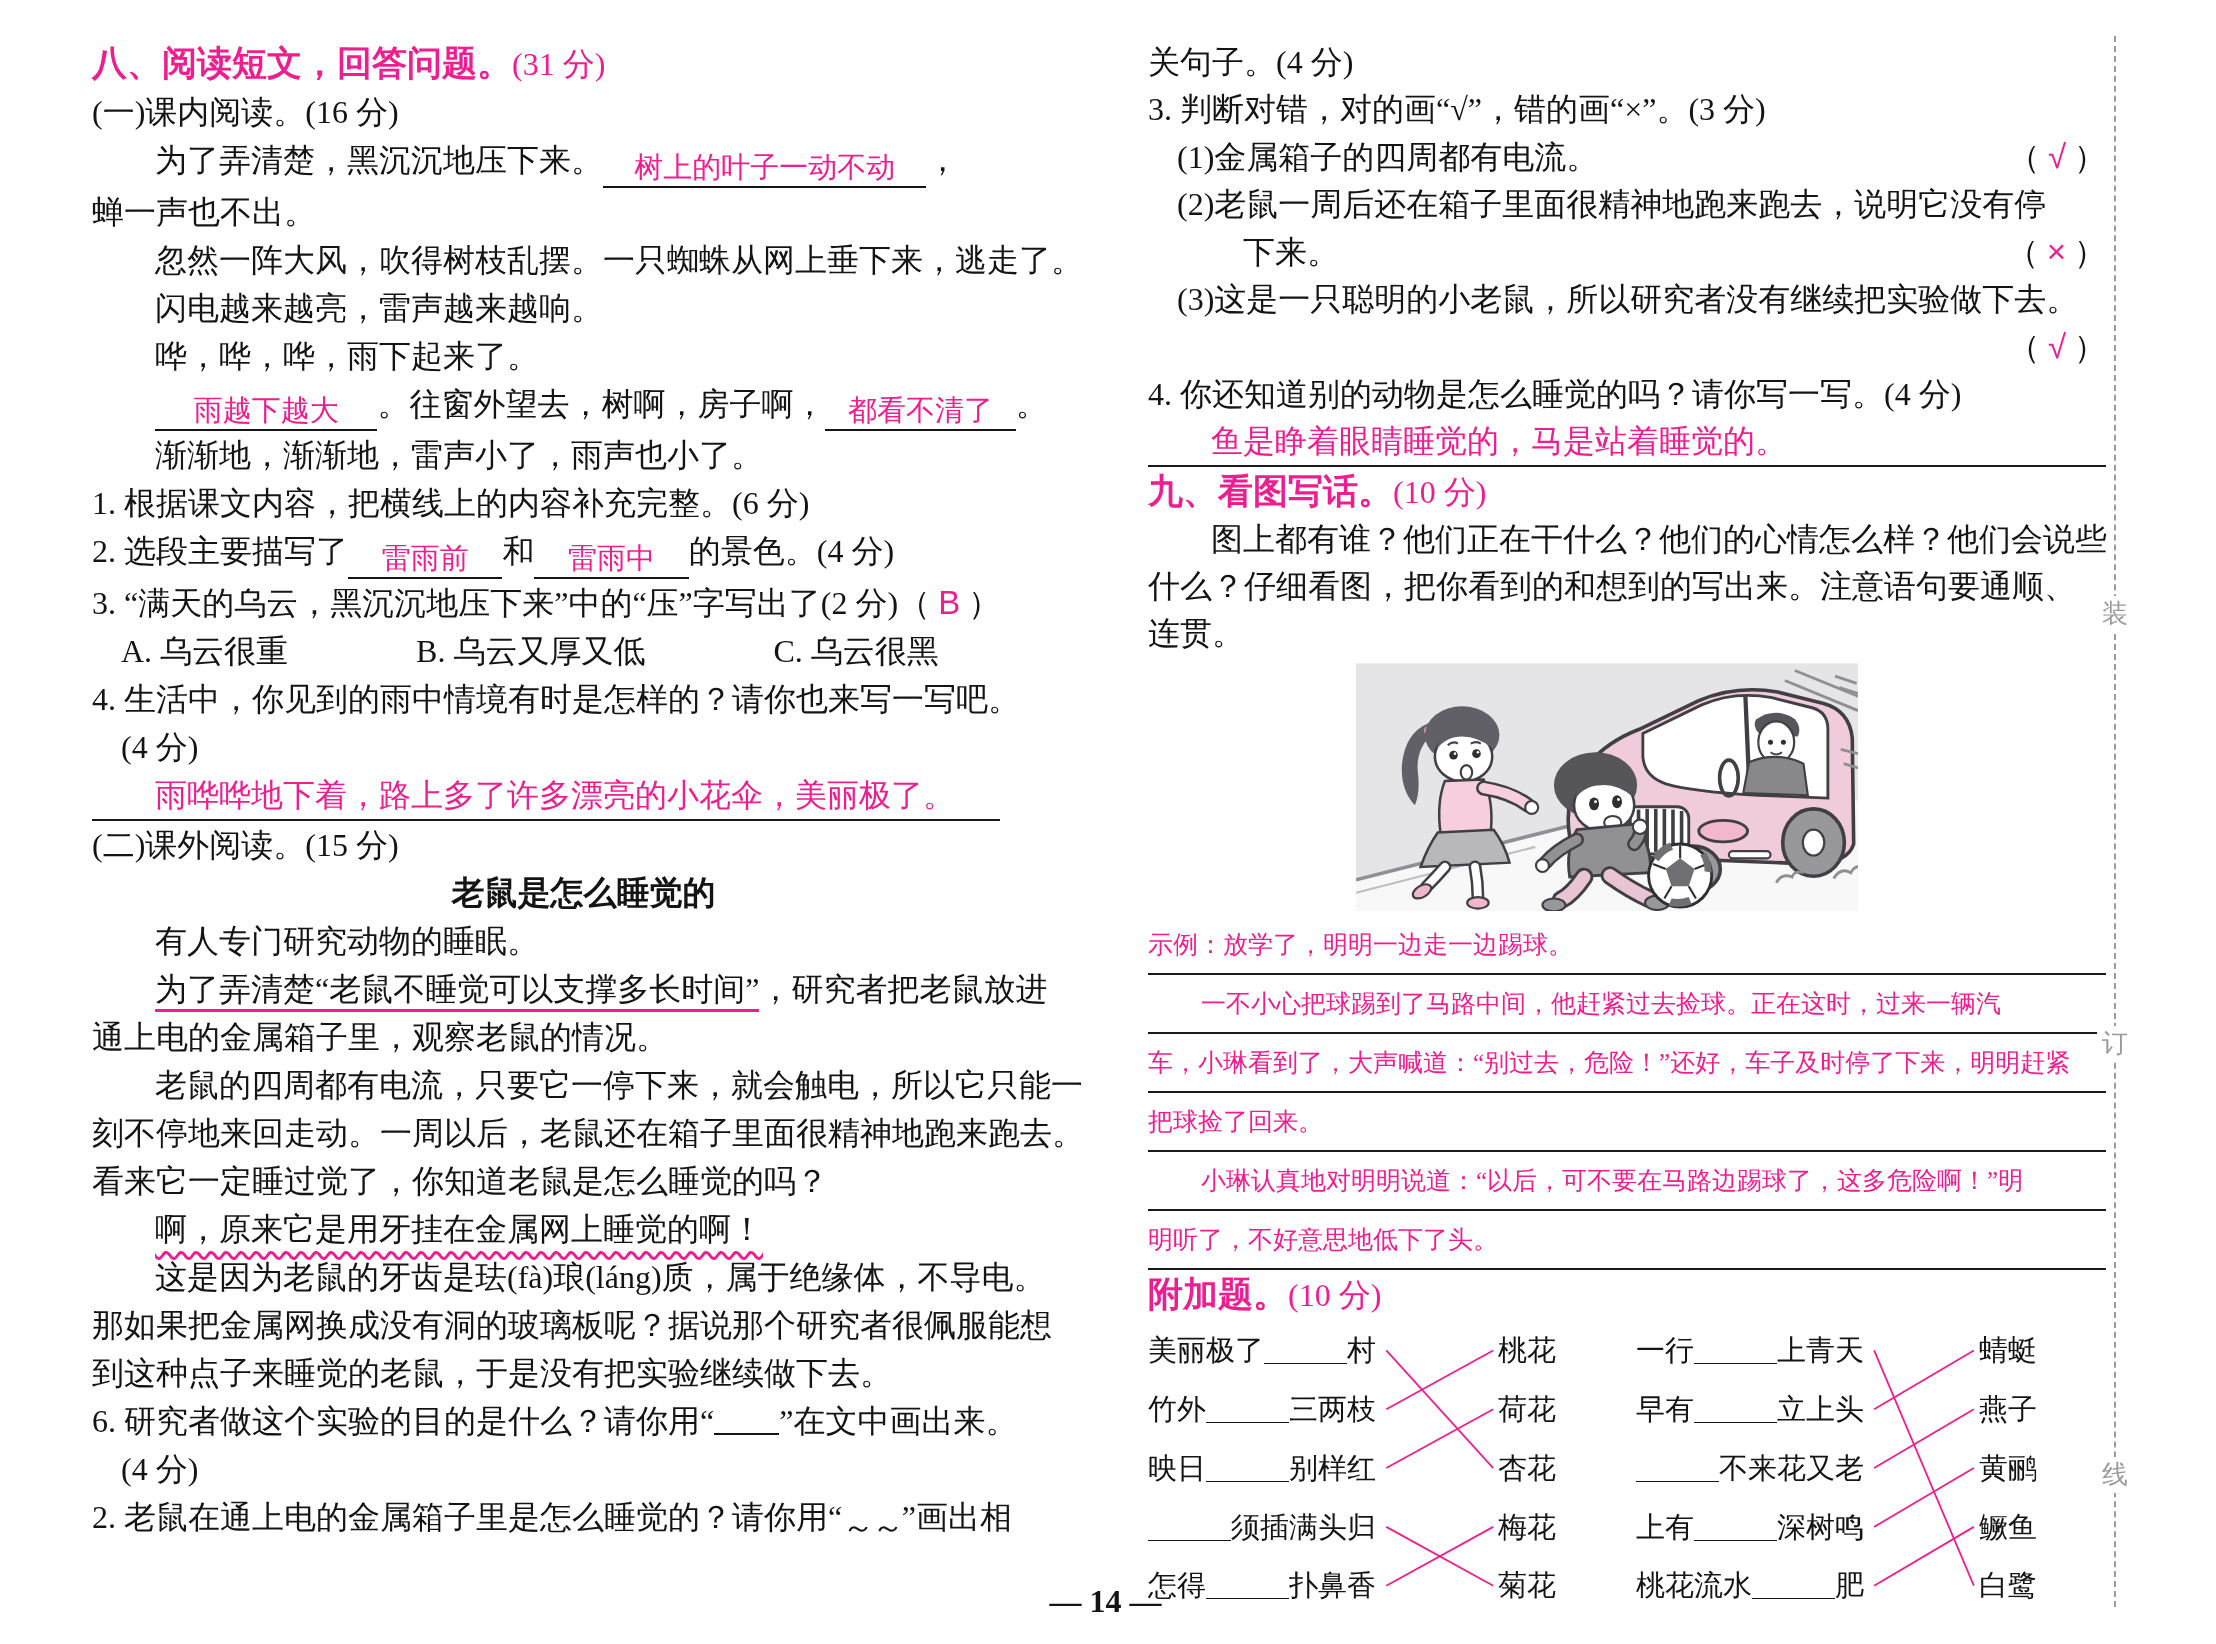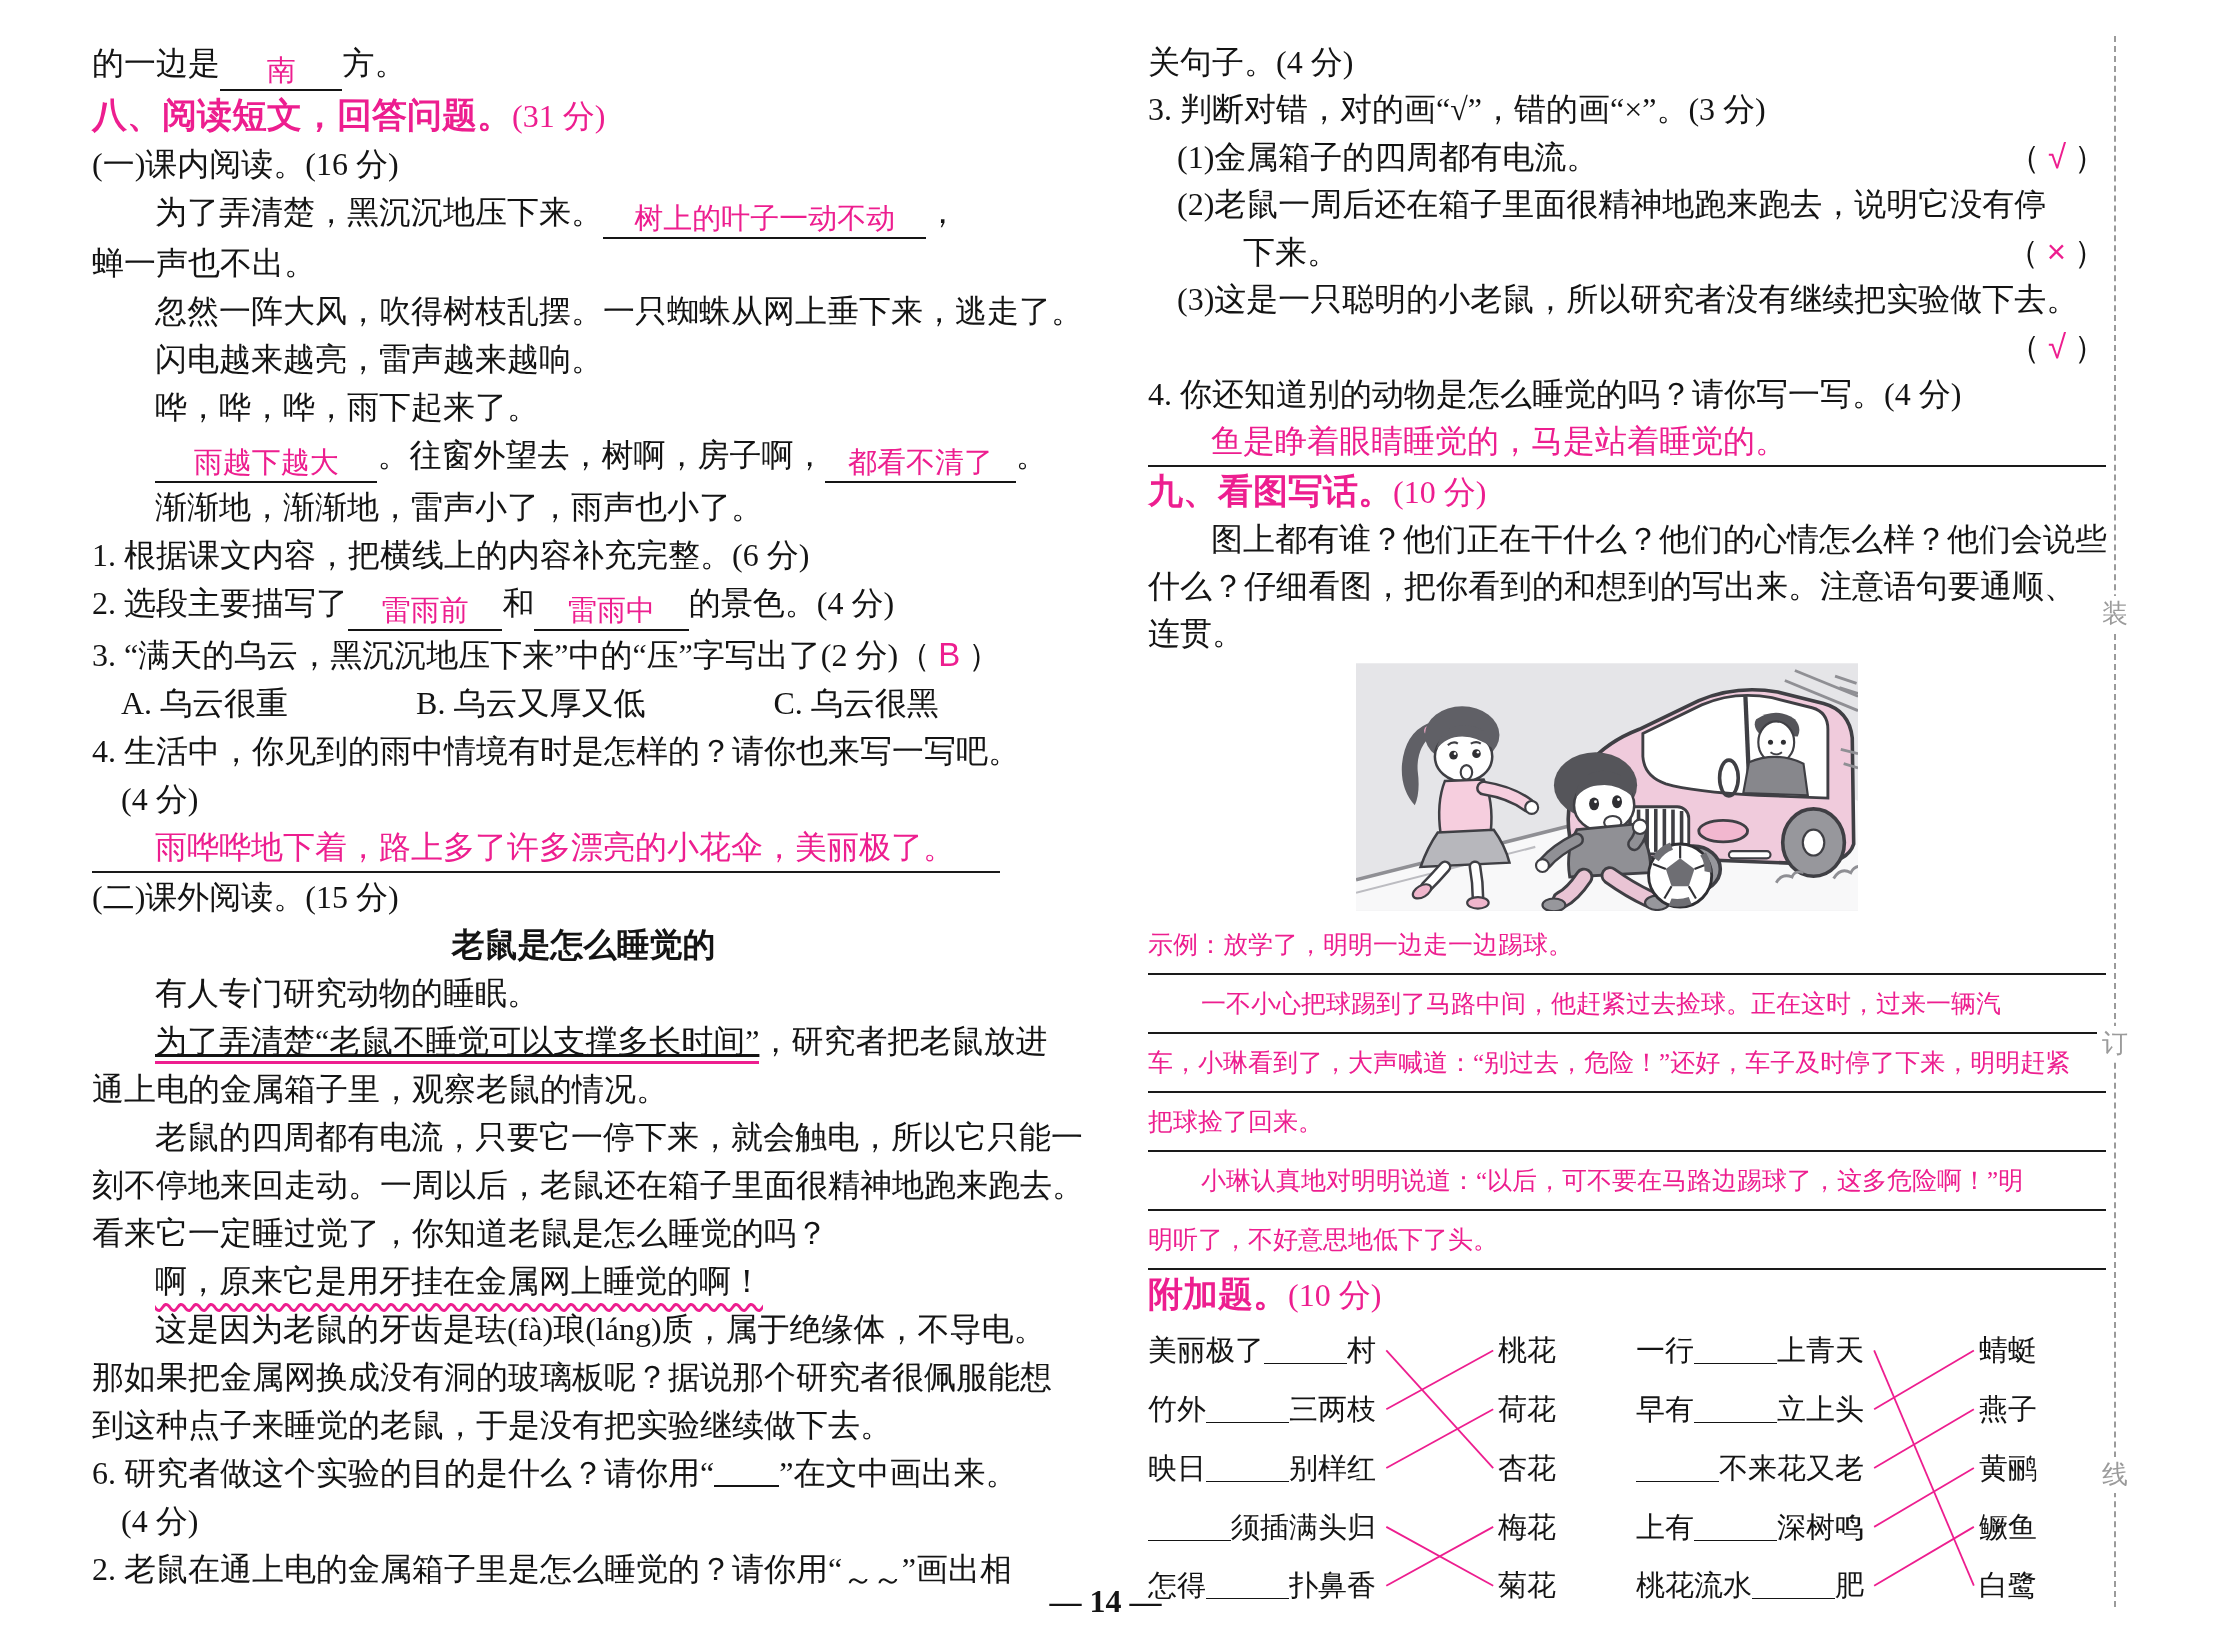--- a/index.html
+++ b/index.html
@@ -24,21 +24,21 @@
   .flex{display:flex;justify-content:space-between;align-items:baseline;}
 
   .t{}
   .pink{color:var(--acc);}
   .mark{color:var(--acc);font-size:33px;font-family:"Liberation Sans","DejaVu Sans",sans-serif;}
   .head-b{color:var(--acc);font-weight:700;font-family:"Liberation Sans","DejaVu Sans",sans-serif;font-size:35px;}
   .head-l{color:var(--acc);font-size:32px;}
   .blank{display:inline-block;min-width:86px;border-bottom:2.2px solid #151515;text-align:center;
          color:var(--acc);padding:0 7.2px;vertical-align:-5.7px;line-height:37px;font-size:29px;}
   .qblank{display:inline-block;border-bottom:2.2px solid #151515;vertical-align:-2.9px;height:30px;}
-  .ulp{border-bottom:3.6px solid var(--acc);padding-bottom:2.2px;text-decoration:underline;}
+  .ulp{border-bottom:3.6px solid var(--acc);padding-bottom:2.2px;}
   .wav{text-decoration-line:underline;text-decoration-style:wavy;
        text-decoration-color:var(--acc);text-decoration-thickness:2.5px;text-underline-offset:10.8px;margin-top:24px;}
   .tok{vertical-align:-10px;letter-spacing:-2.2px;}
 
   #writing .ln{height:57px;line-height:57px;min-height:57px;font-size:25px;
                border-bottom:2.2px solid var(--rule);}
   #writing .pink{color:var(--acc);}
   #writing .i1{padding-left:53px;}
 
   .illus{margin:5.7px 0 5.7px 208px;width:502px;height:248px;}
@@ -54,21 +54,20 @@
   .bindline{position:absolute;left:2114px;top:36px;height:1571px;border-left:2.9px dashed #9b9b9b;}
   .bindchar{position:absolute;left:2097px;width:36px;text-align:center;background:#fff;
             color:#9b9b9b;font-size:26px;line-height:36px;}
 </style>
 </head>
 <body>
 
 <div class="page">
 
   <div id="leftcol" class="col">
-      <div class="ln "><span class="t">的一边是</span><span class="blank" style="min-width: 108px;">南</span><span class="t">方。</span></div>
       <div class="ln "><span class="head-b">八、阅读短文，回答问题。</span><span class="head-l">(31 分)</span></div>
       <div class="ln "><span class="t">(一)课内阅读。(16 分)</span></div>
       <div class="ln i1"><span class="t">为了弄清楚，黑沉沉地压下来。</span><span class="blank" style="min-width: 309px;">树上的叶子一动不动</span><span class="t">，</span></div>
       <div class="ln "><span class="t">蝉一声也不出。</span></div>
       <div class="ln i1"><span class="t">忽然一阵大风，吹得树枝乱摆。一只蜘蛛从网上垂下来，逃走了。</span></div>
       <div class="ln i1"><span class="t">闪电越来越亮，雷声越来越响。</span></div>
       <div class="ln i1"><span class="t">哗，哗，哗，雨下起来了。</span></div>
       <div class="ln i1"><span class="blank" style="min-width: 208px;">雨越下越大</span><span class="t">。往窗外望去，树啊，房子啊，</span><span class="blank" style="min-width: 176px;">都看不清了</span><span class="t">。</span></div>
       <div class="ln i1"><span class="t">渐渐地，渐渐地，雷声小了，雨声也小了。</span></div>
       <div class="ln "><span class="t">1. 根据课文内容，把横线上的内容补充完整。(6 分)</span></div>

